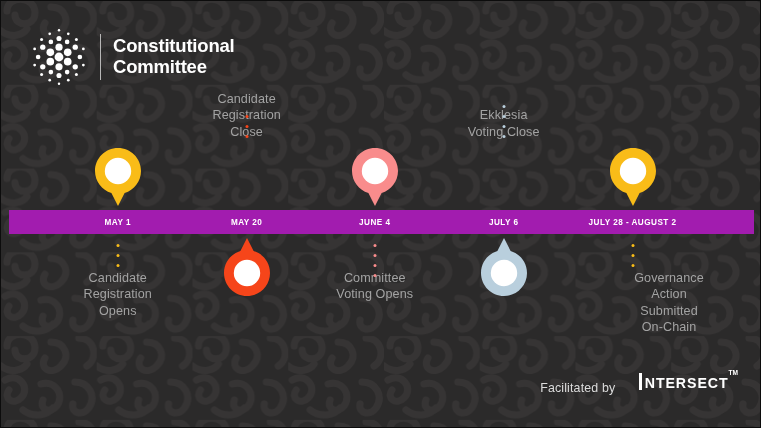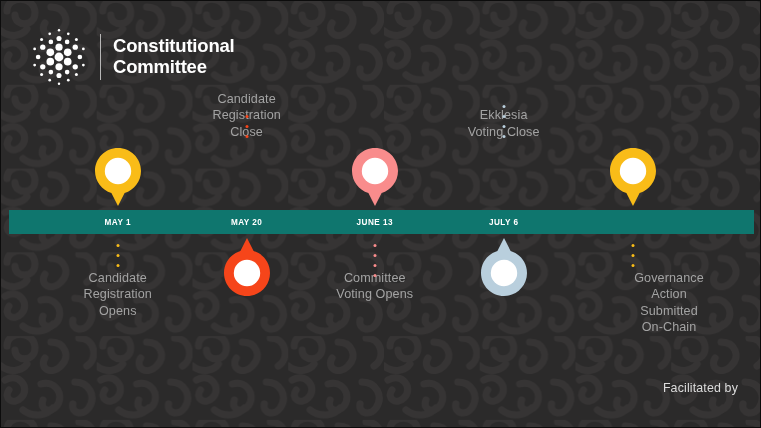--- a/index.html
+++ b/index.html
@@ -38,21 +38,21 @@
     font-weight:bold;
     line-height:1.12;
     letter-spacing:-0.2px;
     white-space:pre-line;
   }
   
   #timeline-bar{
     position:absolute;
     left:8px; top:209px;
     width:745px; height:24px;
-    background:#0f766e;
+    background:#a21caf;
     z-index:3;
   }
   .date-label{
     position:absolute;
     top:0; height:24px;
     display:flex; align-items:center; justify-content:center;
     color:#ffffff;
     font-size:8.2px;
     font-weight:bold;
     letter-spacing:0.45px;
@@ -271,21 +271,27 @@
       <div class="dots" style="left: 631.565px; top: 239px;">
         <i style="background: rgb(249, 188, 24);"></i>
         <i style="background: rgb(249, 188, 24);"></i>
         <i style="background: rgb(249, 188, 24);"></i>
       </div>
     </div>
 
   <div id="timeline-bar">
       <div class="date-label" style="left: 14.6%;">MAY 1</div>
       <div class="date-label" style="left: 31.9%;">MAY 20</div>
-      <div class="date-label" style="left: 49.1%;">JUNE 13</div>
+      <div class="date-label" style="left: 49.1%;">JUNE 4</div>
       <div class="date-label" style="left: 66.4%;">JULY 6</div>
+      <div class="date-label" style="left: 83.7%;">JULY 28 - AUGUST 2</div>
     </div>
 
   <div id="footer">
     <span id="footer-text">Facilitated by</span>
+    <span id="intersect-logo">
+      <span id="intersect-i"></span>
+      <span id="intersect-word">NTERSECT</span>
+      <span id="intersect-tm">TM</span>
+    </span>
   </div>
 
 </div>
 
 </body></html>

